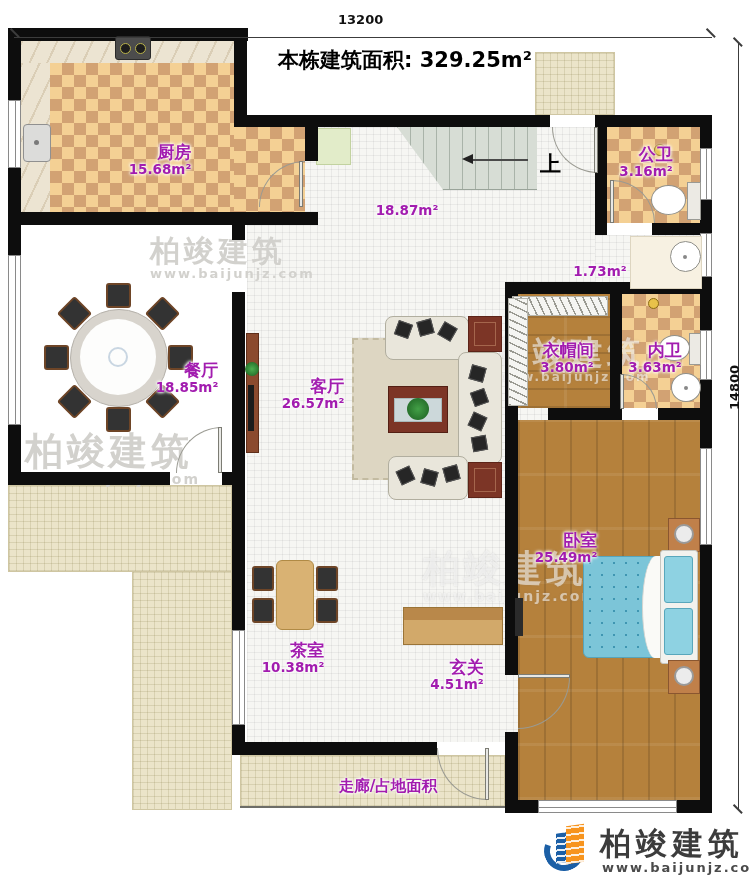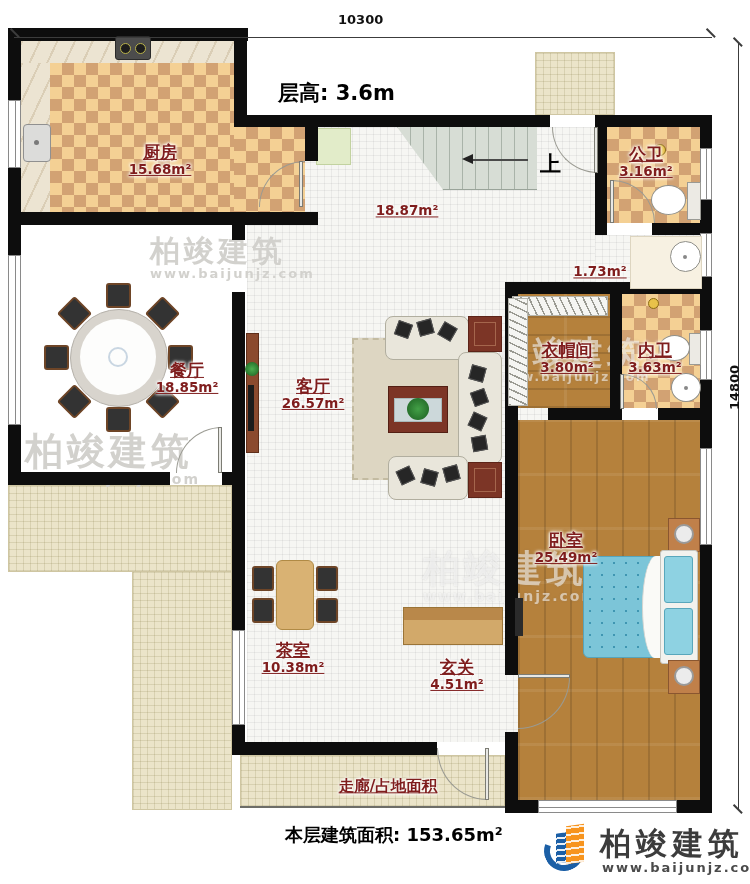--- a/index.html
+++ b/index.html
@@ -39,22 +39,22 @@
   .leaf{background:#e8e8e4;border:1px solid #7c7c74;box-sizing:border-box;}
   
   .sofa{background:#e9e6db;border:1px solid #b1ae9f;border-radius:8px;}
   .pillow{width:13px;height:13px;background:#262626;border:1px solid #555;}
   .sidetable{background:#7c3526;border:1px solid #5d2418;}
   .sidetable>div{position:absolute;inset:5px;border:1px solid #a5664d;}
   .chair{background:#333;border:2px solid #6e4527;border-radius:3px;box-sizing:border-box;}
   .rack{background:#f5f5f2;border:1px solid #b5b5ad;box-sizing:border-box;}
   .fixture{background:#fff;border:1.4px solid #8f8f89;box-sizing:border-box;}
   
-  .room-label{transform:translate(-50%,-50%);text-align:center;color:#7f1d1d;line-height:1.12;white-space:nowrap;
-    text-shadow:0 0 3px #fff,0 0 3px #fff,0 0 4px #fff;text-decoration:underline;}
+  .room-label{transform:translate(-50%,-50%);text-align:right;color:#a21caf;line-height:1.12;white-space:nowrap;
+    text-shadow:0 0 3px #fff,0 0 3px #fff,0 0 4px #fff;}
   .room-label .nm{font-size:17px;font-weight:bold;}
   .room-label .ar{font-size:13.5px;font-weight:bold;}
   .hdr-line{font-size:21px;font-weight:bold;color:#000;}
   .dim{font-size:13px;font-weight:bold;color:#111;}
   .wm{text-align:left;line-height:1.05;pointer-events:none;}
   .wm .b{font-weight:bold;letter-spacing:4px;}
   .wm .u{font-weight:bold;letter-spacing:2px;}
   .wm.gray{color:#d2d1cd;}
   .wm.lite{color:rgba(255,255,255,0.55);text-shadow:0 0 2px rgba(120,120,120,0.25);}
   
@@ -306,36 +306,33 @@
       <div class="ar">10.38m²</div>
   </div>
   <div class="abs room-label" style="left:457px;top:675px;">
     <div class="nm">玄关</div>
       <div class="ar">4.51m²</div>
   </div>
   <div class="abs room-label" style="left:388px;top:787px;">
     <div class="nm" style="font-size:15.5px;">走廊/占地面积</div>
   </div>
 
-  <div class="abs dim" style="left:338px;top:12px;">10300</div>
+  <div class="abs dim" style="left:338px;top:12px;">13200</div>
   <div class="abs" style="left:14px;top:37px;width:698px;height:1px;background:#3c3c3c;"></div>
   <div class="abs" style="left:9px;top:32px;width:12px;height:1.5px;background:#3c3c3c;transform:rotate(45deg);"></div>
   <div class="abs" style="left:705px;top:32px;width:12px;height:1.5px;background:#3c3c3c;transform:rotate(45deg);"></div>
-  <div class="abs hdr-line" style="left:278px;top:79px;">
-    <span>层高:</span> <span>3.6m</span>
+  <div class="abs hdr-line" style="left:278px;top:46px;">
+    <span>本栋建筑面积:</span> <span>329.25m²</span>
   </div>
   <div class="abs" style="left:738px;top:42px;width:1px;height:768px;background:#3c3c3c;"></div>
   <div class="abs" style="left:732px;top:41px;width:12px;height:1.5px;background:#3c3c3c;transform:rotate(45deg);"></div>
   <div class="abs" style="left:732px;top:808px;width:12px;height:1.5px;background:#3c3c3c;transform:rotate(45deg);"></div>
   <div class="abs dim" style="left:712px;top:380px;transform:rotate(-90deg);transform-origin:center;">14800</div>
 
   <div class="abs" style="left:0;top:815px;width:750px;height:69px;background:#fff;">
-    <div class="abs footer-area" style="left:285px;top:8px;">
-      <span>本层建筑面积:</span> <span>153.65m²</span>
-    </div>
 
     <div class="abs" style="left:544px;top:6px;width:48px;height:56px;">
       <div class="abs" style="left:0px;top:10px;width:40px;height:40px;border:6px solid transparent;border-bottom-color:#1b5fa6;border-left-color:#1b5fa6;border-radius:50%;transform:rotate(-25deg);box-sizing:border-box;"></div>
       <div class="abs" style="left:12px;top:12px;width:10px;height:30px;background:#1b5fa6;background-image:repeating-linear-gradient(0deg,rgba(255,255,255,0.9) 0 2px,transparent 2px 6px);transform:skewY(-8deg);"></div>
       <div class="abs" style="left:22px;top:4px;width:18px;height:38px;background:#f7941e;background-image:repeating-linear-gradient(0deg,rgba(255,255,255,0.85) 0 2px,transparent 2px 7px);transform:skewY(-8deg);"></div>
     </div>
     <div class="abs" id="brand-cn" style="left:600px;top:8px;">柏竣建筑</div>
     <div class="abs" id="brand-url" style="left:602px;top:45px;">www.baijunjz.com</div>
   </div>
 

